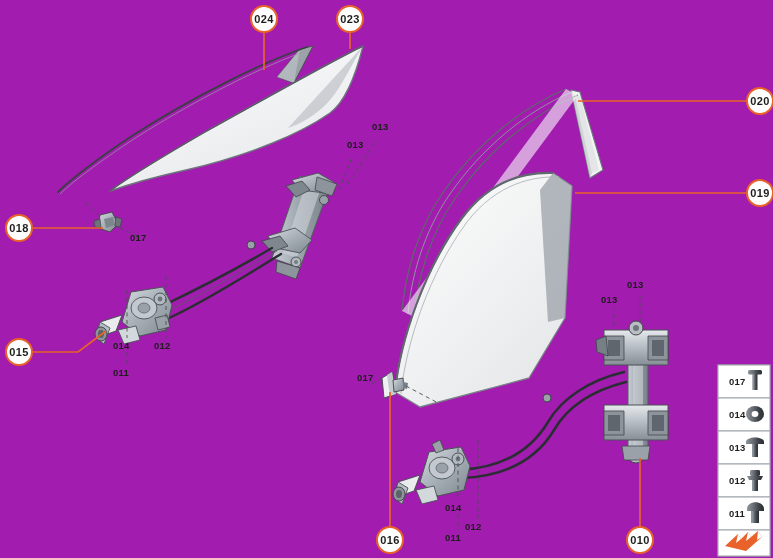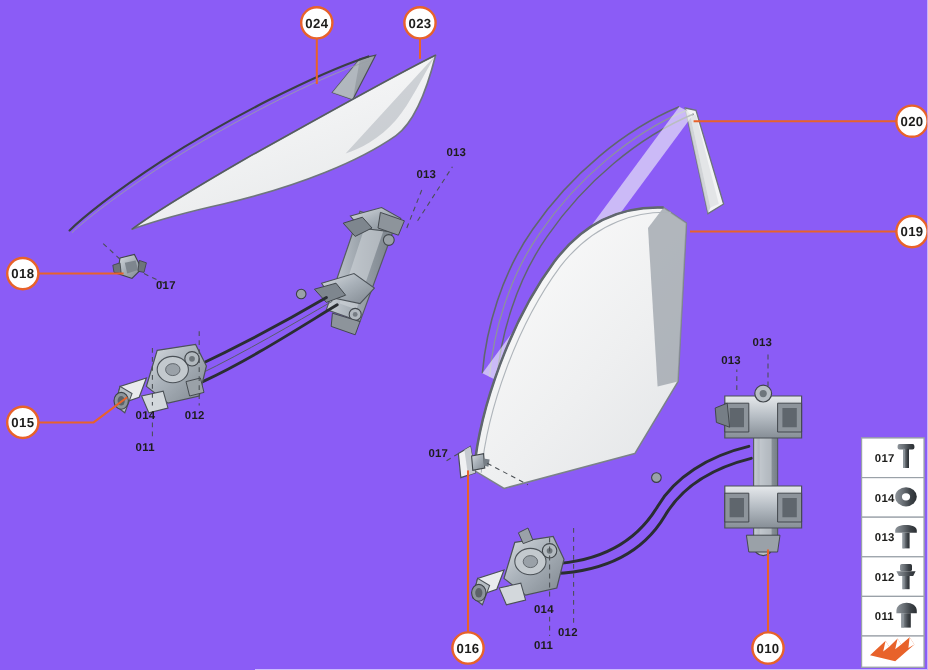--- a/index.html
+++ b/index.html
@@ -1,18 +1,18 @@
 <!DOCTYPE html>
 <html><head>
 <meta charset="utf-8">
 <style>
   html,body{margin:0;padding:0;background:#ffffff;}
   body{width:773px;height:558px;overflow:hidden;
        font-family:"Liberation Sans","DejaVu Sans",sans-serif;}
-  #stage{position:relative;width:773px;height:558px;background:#8b5cf6;text-align:right;}
+  #stage{position:relative;width:773px;height:558px;background:#a21caf;text-align:right;}
   #scene{position:absolute;left:0;top:0;width:773px;height:558px;}
   .callout-txt{font-family:"Liberation Sans","DejaVu Sans",sans-serif;
                font-size:11px;font-weight:700;fill:#1d1d1b;letter-spacing:.3px;}
   .dash-txt{font-family:"Liberation Sans","DejaVu Sans",sans-serif;
             font-size:9.5px;font-weight:700;fill:#1d1d1b;letter-spacing:.2px;}
   .legend-txt{font-family:"Liberation Sans","DejaVu Sans",sans-serif;
               font-size:9.5px;font-weight:700;fill:#1d1d1b;letter-spacing:.2px;}
 </style>
 </head>
 <body>

